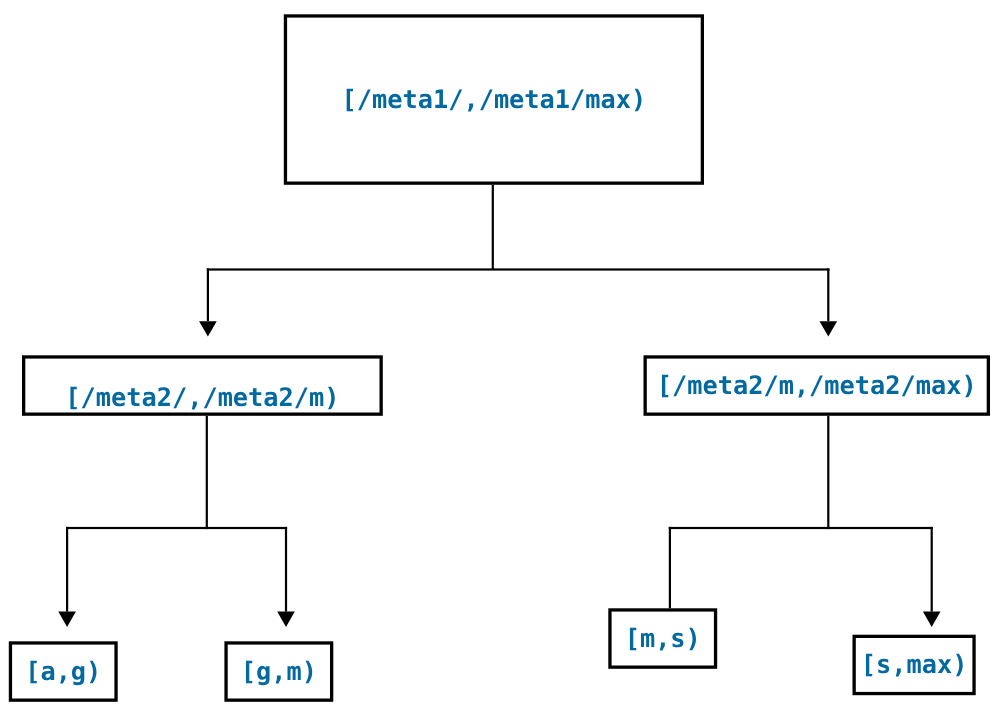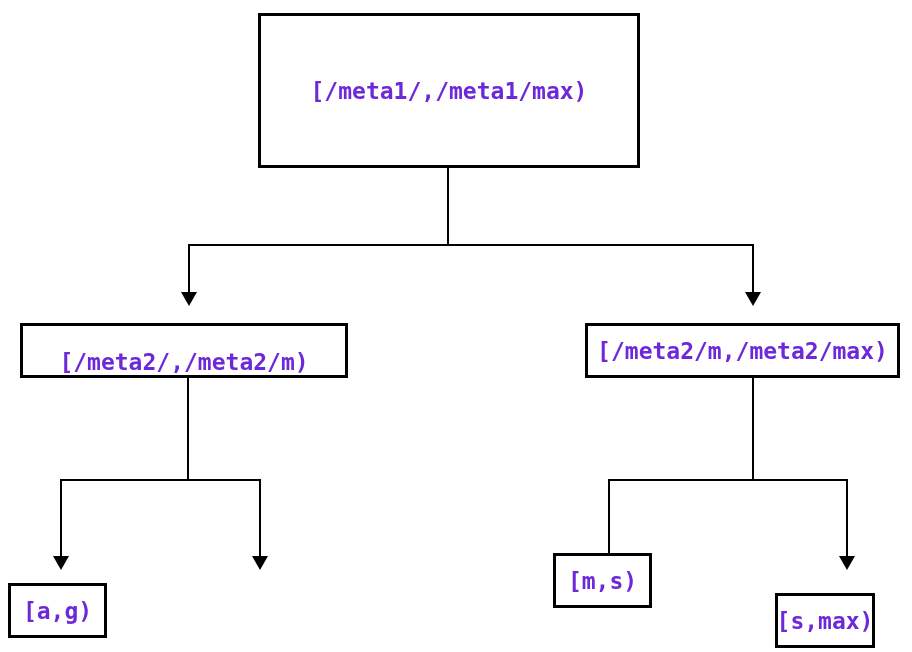--- a/index.html
+++ b/index.html
@@ -16,33 +16,33 @@
     font-family: "DejaVu Sans Mono", "Liberation Mono", monospace;
   }
   .node {
     position: absolute;
     box-sizing: border-box;
     border: 3px solid #000000;
     background: #ffffff;
     display: flex;
     align-items: center;
     justify-content: center;
-    color: #6d28d9;
+    color: #0369a1;
     font-size: 23px;
     font-weight: 600;
     white-space: nowrap;
     letter-spacing: 0;
   }
   .node-root   { left: 258px; top: 13px;  width: 382px; height: 155px; }
   .node-l      { left: 20px;  top: 323px; width: 328px; height: 55px; align-items: flex-end; }
   .node-r      { left: 585px; top: 323px; width: 315px; height: 55px; text-align: right; }
   .node-ll     { left: 8px;   top: 583px; width: 99px;  height: 55px; }
   .node-lr     { left: 204px; top: 583px; width: 99px;  height: 55px; }
   .node-rl     { left: 553px; top: 553px; width: 99px;  height: 55px; }
-  .node-rr     { left: 775px; top: 593px; width: 100px; height: 55px; }
+  .node-rr     { left: 775px; top: 577px; width: 112px; height: 55px; }
 
   .line {
     position: absolute;
     background: #000000;
   }
   .root-stem       { left: 447px; top: 168px; width: 2px;   height: 77px; }
   .root-bar        { left: 188px; top: 244px; width: 566px; height: 2px;  }
   .root-drop-left  { left: 188px; top: 244px; width: 2px;   height: 48px; }
   .root-drop-right { left: 752px; top: 244px; width: 2px;   height: 48px; }
 
@@ -104,20 +104,23 @@
   <div class="line right-stem"></div>
   <div class="line right-bar"></div>
   <div class="line right-drop-a"></div>
   <div class="line right-drop-b"></div>
   <div class="arrow arrow-rl"></div>
   <div class="arrow arrow-rr"></div>
 
   <div class="node node-ll">
     <span>[a,g)</span>
   </div>
+  <div class="node node-lr">
+    <span>[g,m)</span>
+  </div>
   <div class="node node-rl">
     <span>[m,s)</span>
   </div>
   <div class="node node-rr">
     <span>[s,max)</span>
   </div>
 
 </div>
 
 </body></html>

